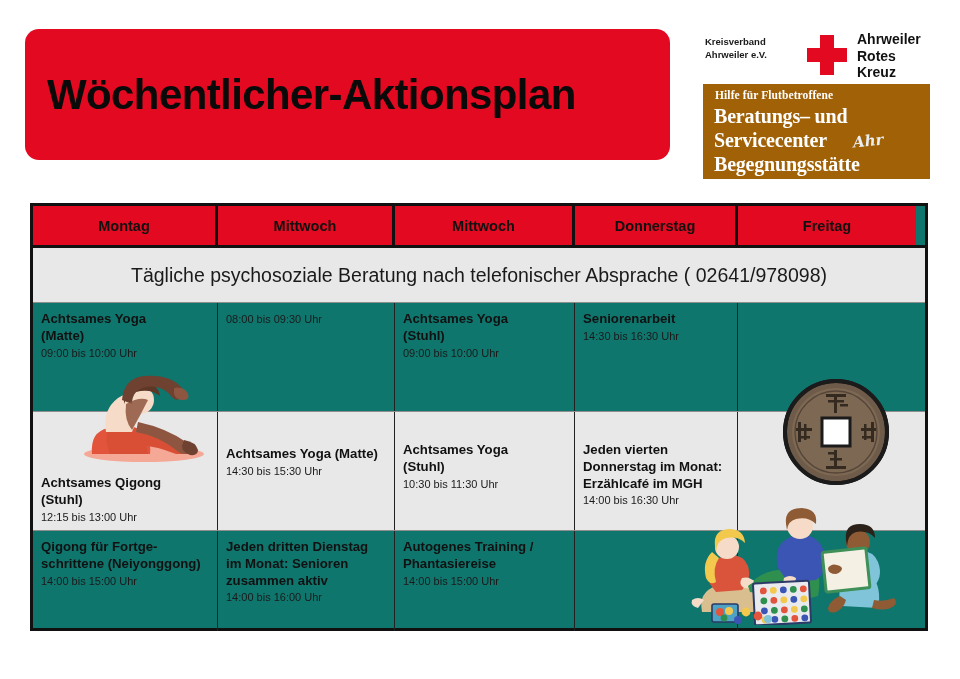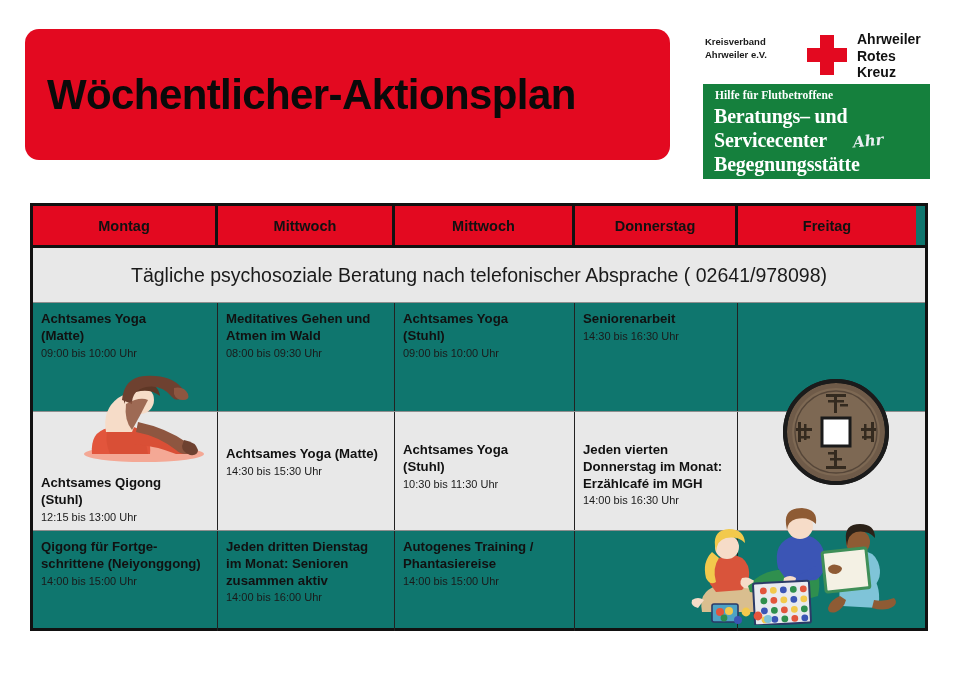--- a/index.html
+++ b/index.html
@@ -33,21 +33,21 @@
     font-size:9.5px;font-weight:bold;color:#1a1a1a;line-height:1.35;
   }
   #drk-cross{position:absolute;left:100px;top:2px;width:44px;height:44px;}
   #drk-name{
     position:absolute;left:152px;top:0px;
     font-size:14px;font-weight:bold;color:#111;line-height:1.18;
   }
 
   #blue-box{
     position:absolute;left:703px;top:84px;width:227px;height:95px;
-    background:#15803d;
+    background:#a16207;
     color:#ffffff;
     font-family:"Liberation Serif", serif;
   }
   #blue-sub{
     position:absolute;left:12px;top:5px;
     font-size:11.5px;font-weight:bold;letter-spacing:.1px;
   }
   .blue-line{
     position:absolute;left:11px;
     font-size:20px;font-weight:bold;line-height:1;letter-spacing:-.2px;
@@ -177,21 +177,20 @@
   <div id="row-banner">
     <span id="banner-text">Tägliche psychosoziale Beratung nach telefonischer Absprache ( 02641/978098)</span>
   </div>
 
   <div class="trow crow" id="row-1">
     <div class="cell c1">
       <div class="ev-title">Achtsames Yoga<br>(Matte)</div>
       <div class="ev-time">09:00 bis 10:00 Uhr</div>
     </div>
     <div class="cell c2">
-      <div class="ev-title">Meditatives Gehen und<br>Atmen im Wald</div>
       <div class="ev-time">08:00 bis 09:30 Uhr</div>
     </div>
     <div class="cell c3">
       <div class="ev-title">Achtsames Yoga<br>(Stuhl)</div>
       <div class="ev-time">09:00 bis 10:00 Uhr</div>
     </div>
     <div class="cell c4">
       <div class="ev-title">Seniorenarbeit</div>
       <div class="ev-time">14:30 bis 16:30 Uhr</div>
     </div>

